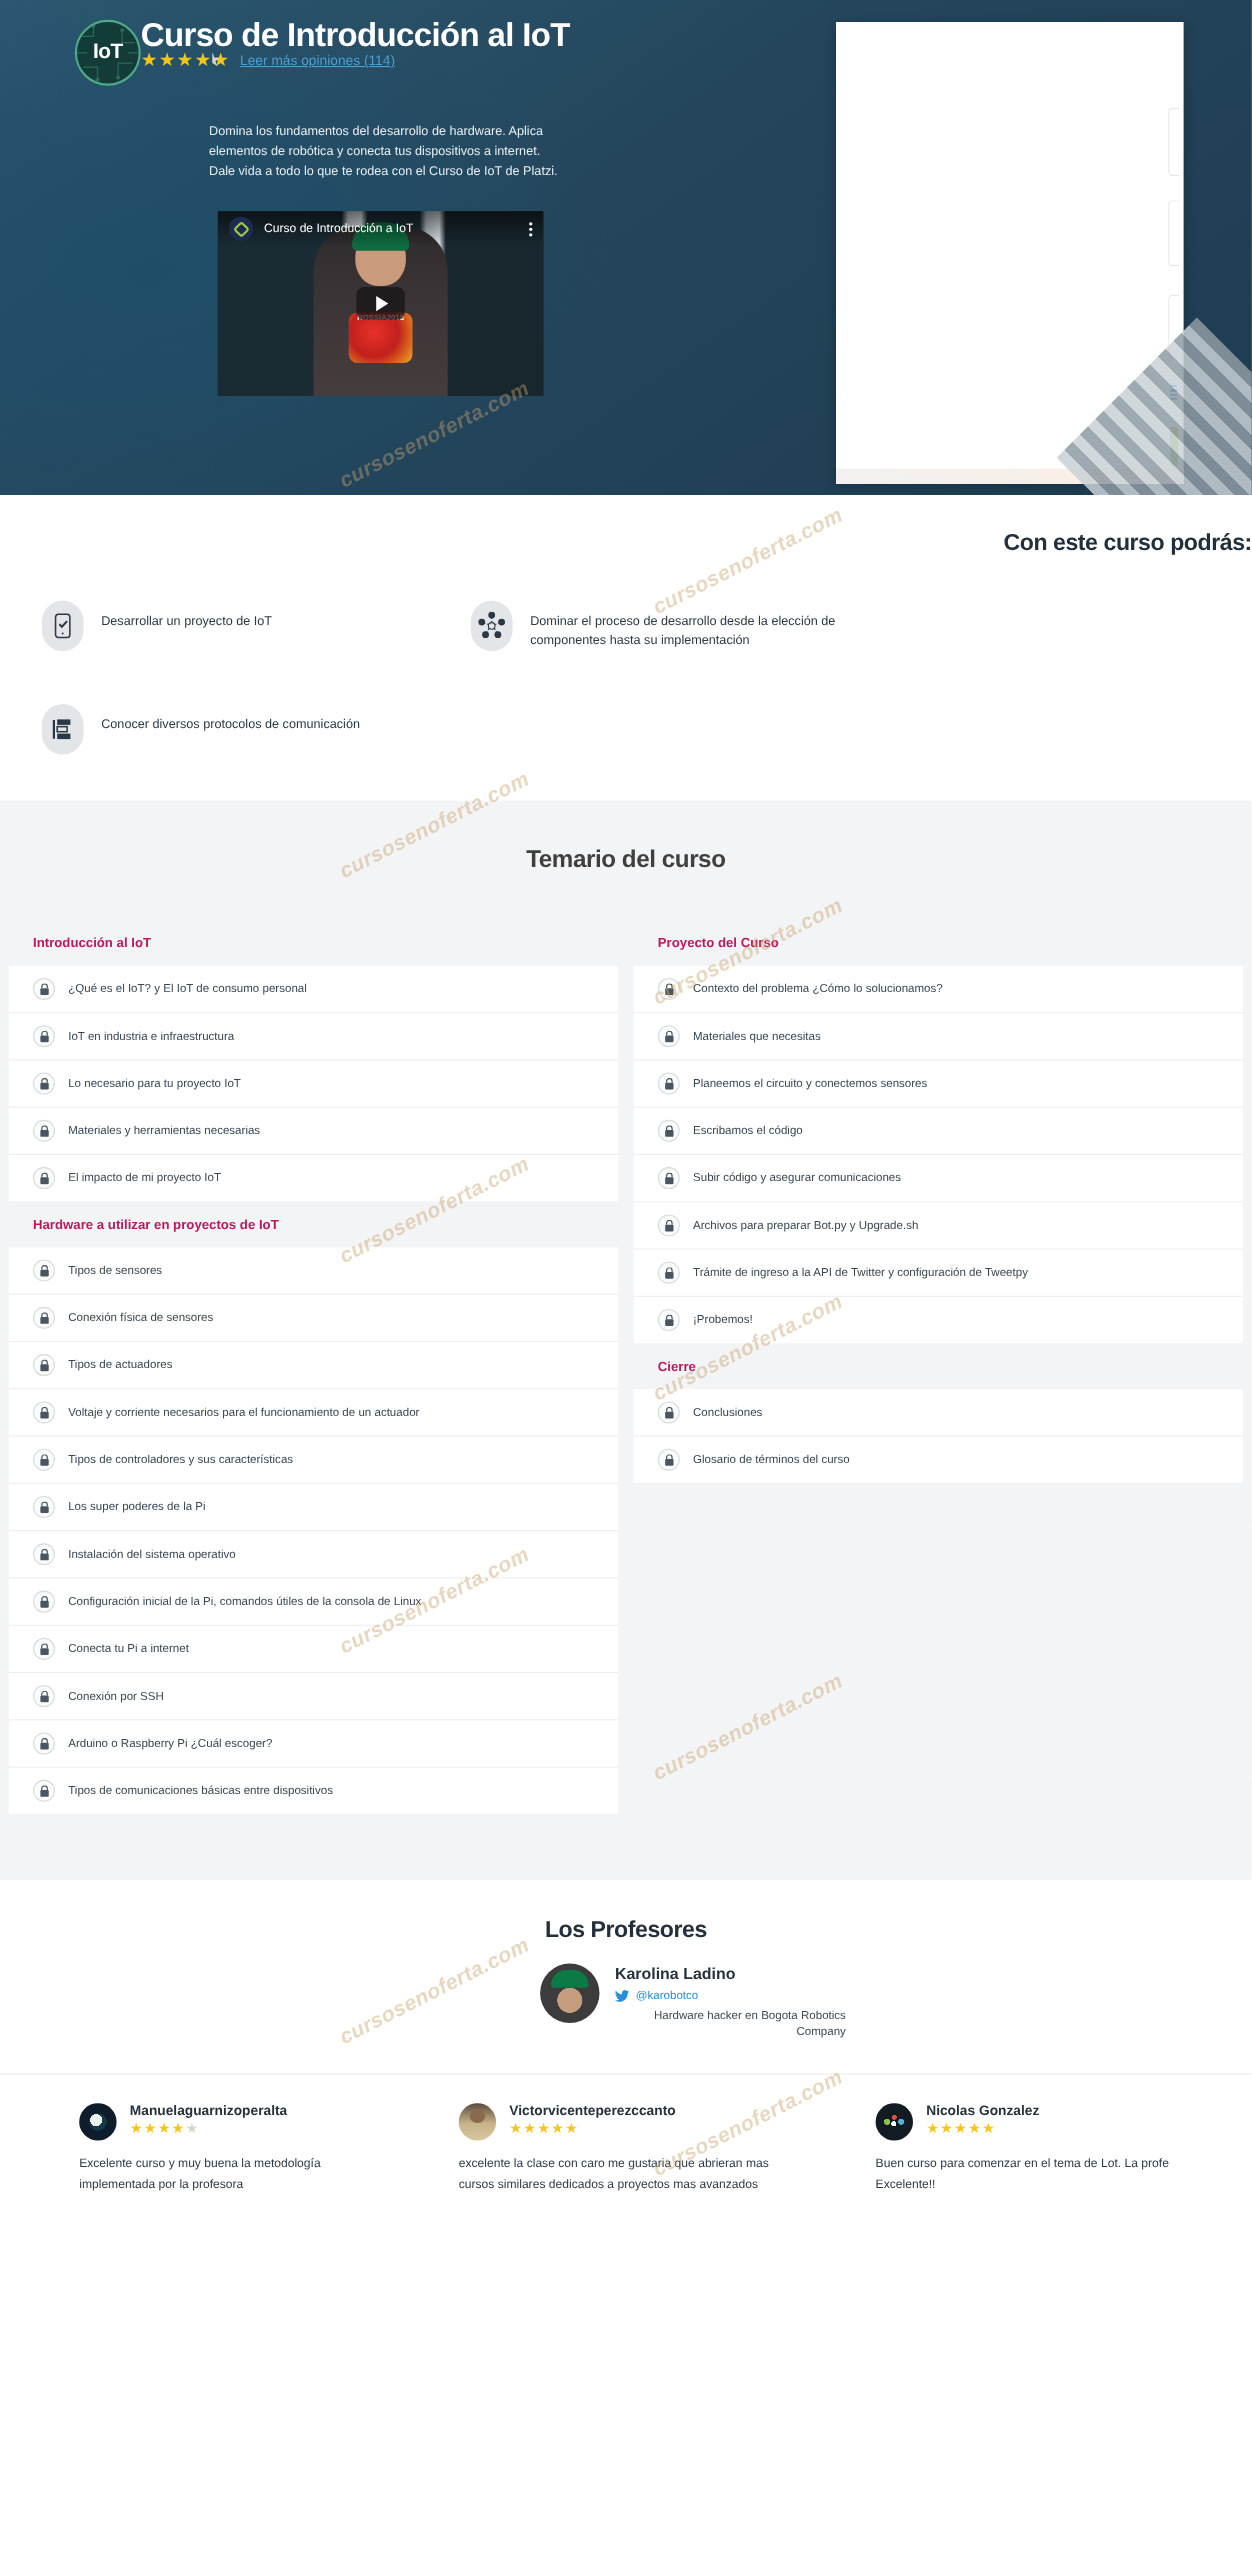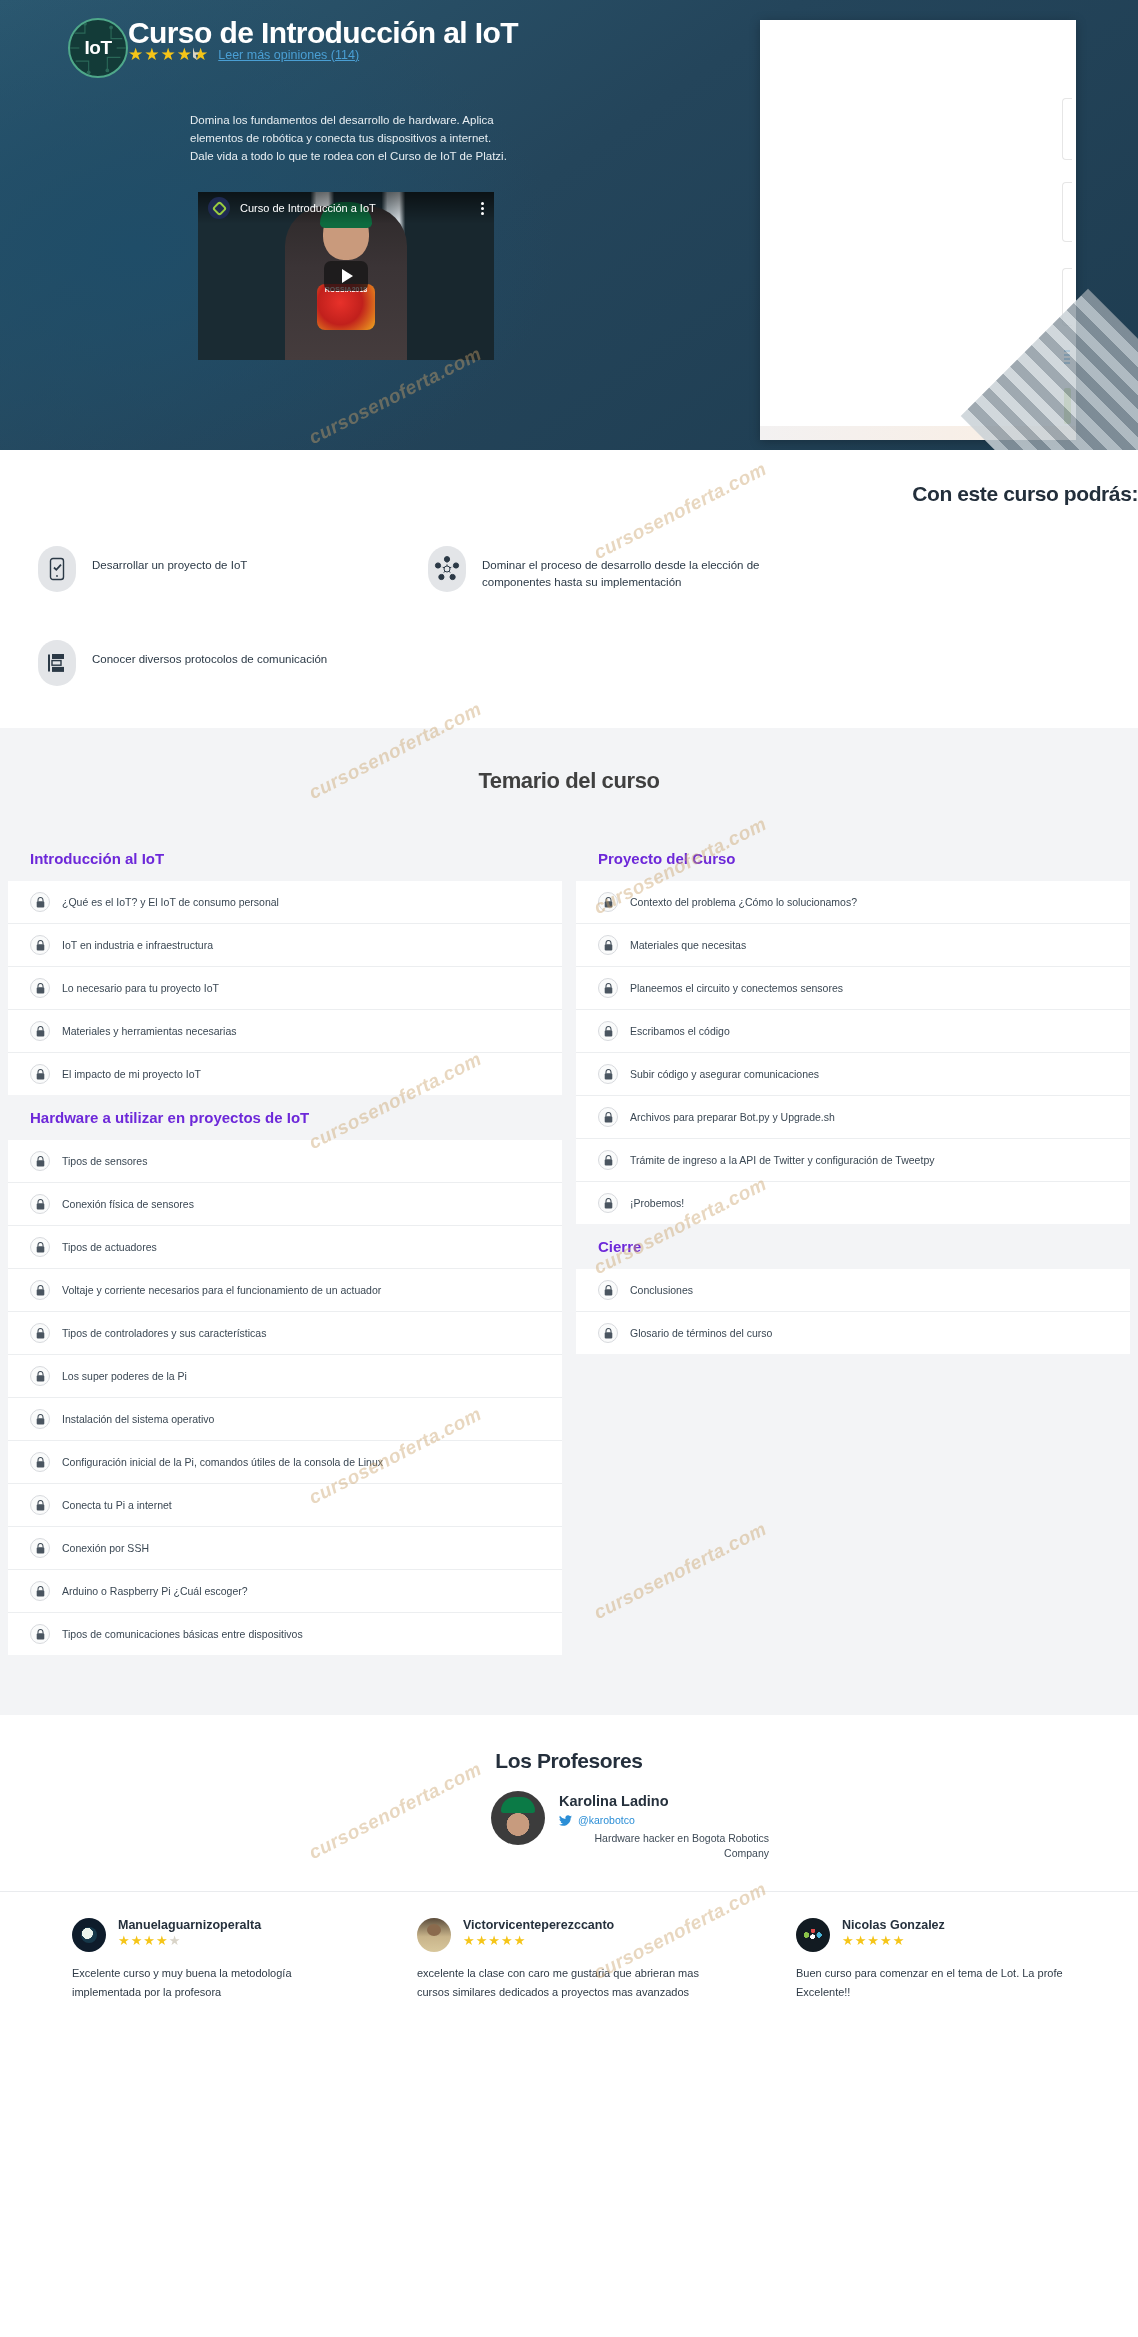--- a/index.html
+++ b/index.html
@@ -175,21 +175,21 @@
 
   
   .temario { background: #f3f4f6; padding: 40px 0 60px 0; position: relative; }
   .temario h2 {
     text-align: center; font-size: 22px; color: #404040; font-weight: bold;
     letter-spacing: -.4px; margin-bottom: 42px;
   }
   .cols { display: flex; gap: 14px; padding: 0 8px; align-items: flex-start; }
   .col { flex: 1; }
   .group-title {
-    font-size: 15px; font-weight: bold; color: #6d28d9;
+    font-size: 12px; font-weight: bold; color: #be185d;
     padding: 14px 0 14px 22px;
   }
   .lessons { background: #ffffff; }
   .lesson {
     display: flex; align-items: center; gap: 12px;
     padding: 11px 14px 11px 22px;
     border-top: 1px solid #eceef0;
     cursor: pointer;
   }
   .lesson:first-child { border-top: none; }

